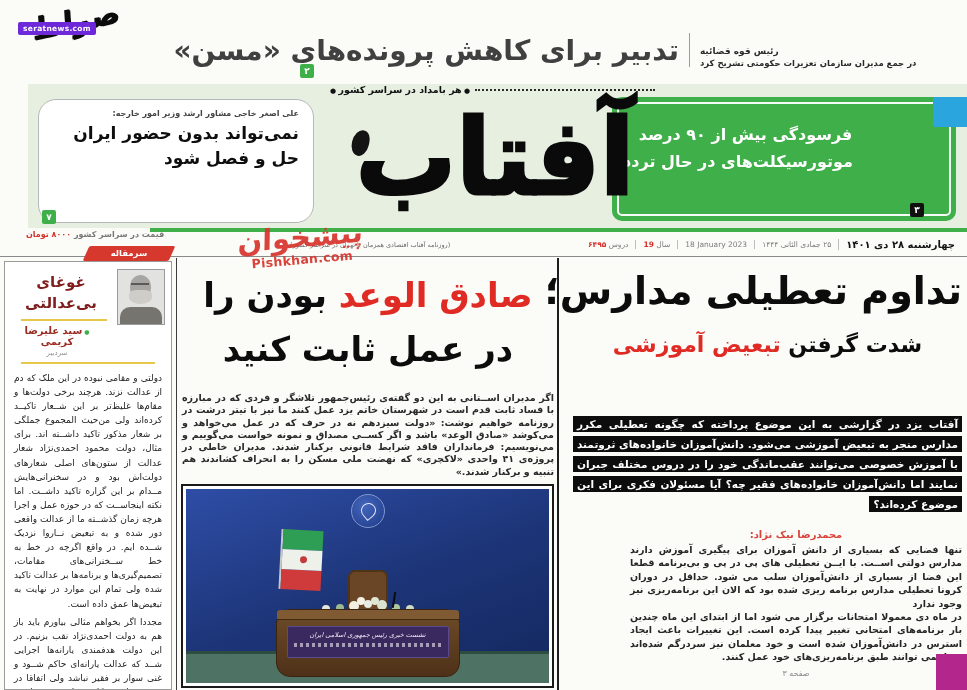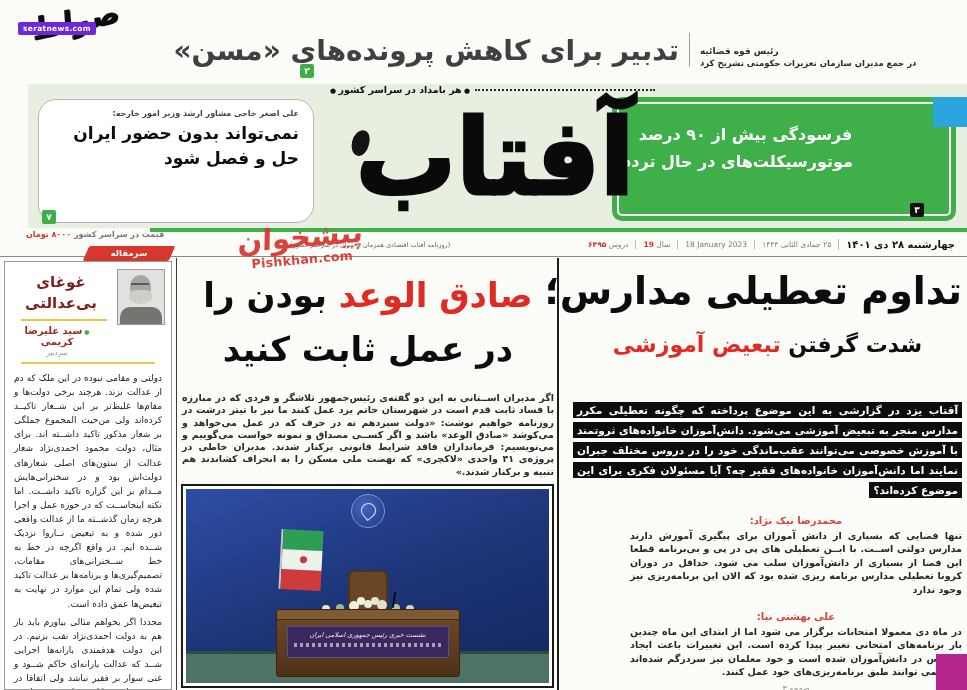--- a/index.html
+++ b/index.html
@@ -79,21 +79,21 @@
   .vdiv1{left:176px;top:258px;width:1px;height:432px;background:#3c3c3c;}
   .vdiv2{left:557px;top:258px;width:2px;height:432px;background:#1d1d1d;}
 
   
   .maincol{left:573px;top:266px;width:389px;}
   .m-h1{margin:0;font-size:38px;font-weight:900;line-height:50px;text-align:center;
         white-space:nowrap;color:#0c0c0c;}
   .m-h2{margin:8px 0 0;font-size:22px;font-weight:900;line-height:42px;text-align:center;
         white-space:nowrap;color:#0c0c0c;}
   .m-h2 .red{color:#e02b24;}
-  .m-lead{margin-top:34px;font-size:10.5px;font-weight:700;line-height:20px;
+  .m-lead{margin-top:48px;font-size:10.5px;font-weight:700;line-height:20px;
           text-align:justify;}
   .m-lead span{background:#0d0d0d;color:#fff;padding:2px 4px;
                -webkit-box-decoration-break:clone;box-decoration-break:clone;}
   .m-byline{margin:15px 0 3px 57px;font-size:10px;font-weight:900;color:#d6453c;text-align:center;}
   .m-para{margin:0 0 0 57px;font-size:9.5px;font-weight:700;line-height:13.4px;
           color:#262626;text-align:justify;}
   .m-pageref{margin-top:5px;margin-left:57px;font-size:8px;color:#8a8a8a;text-align:center;}
   .magsq{left:936px;top:654px;width:31px;height:36px;background:#b3268c;z-index:10;}
 
   
@@ -128,21 +128,21 @@
   .ph-chair{position:absolute;left:50%;top:42%;transform:translateX(-50%);
             width:36px;height:44px;background:#6a4627;border:2px solid #503416;
             border-radius:7px 7px 0 0;}
   .ph-flowers{position:absolute;left:50%;top:57%;transform:translateX(-50%);
               width:8px;height:8px;border-radius:50%;background:#e8ece2;
               box-shadow:-14px 2px 0 1px #f2efe0,14px 1px 0 1px #d9e2cf,-28px 4px 0 0 #9cb98f,
                          28px 4px 0 0 #aec7a0,-42px 5px 0 0 #e4e8da,42px 5px 0 0 #cfdcc4,
                          -7px -3px 0 0 #f6f3e4,7px -3px 0 0 #dfe6d2;}
   .ph-desk{position:absolute;left:50%;top:62%;transform:translateX(-50%);
            width:182px;height:66px;background:linear-gradient(#6f4c29,#4e3118);
-           border-radius:3px;border:1px solid #3a240f;}
+           border-radius:14px;border:1px solid #3a240f;}
   .ph-desk-top{height:9px;background:#7f5a33;border-bottom:1px solid #3f2a12;border-radius:3px 3px 0 0;}
   .ph-banner{margin:6px 10px 0;height:30px;background:#39295f;border:1px solid #5c4a8e;
              border-radius:2px;overflow:hidden;}
   .ph-banner-t{font-size:6.5px;color:#efe9f7;text-align:center;line-height:9px;
                padding-top:4px;font-style:italic;white-space:nowrap;}
   .ph-banner-sub{margin:3px 6px 0;height:4px;
                  background:repeating-linear-gradient(90deg,rgba(255,255,255,.55) 0 3px,transparent 3px 6px);}
   .ph-mic{position:absolute;left:57%;top:53%;width:2px;height:16px;background:#0d0d0d;
           transform:rotate(9deg);}
 
@@ -245,21 +245,20 @@
 
   <div class="abs vdiv1"></div>
   <div class="abs vdiv2"></div>
 
   <div class="abs maincol">
     <h2 class="m-h1">تداوم تعطیلی مدارس؛</h2>
     <h2 class="m-h2"><span>شدت گرفتن </span><span class="red">تبعیض آموزشی</span></h2>
     <div class="m-lead"><span>آفتاب یزد در گزارشی به این موضوع پرداخته که چگونه تعطیلی مکرر مدارس منجر به تبعیض آموزشی می‌شود. دانش‌آموزان خانواده‌های ثروتمند با آموزش خصوصی می‌توانند عقب‌ماندگی خود را در دروس مختلف جبران نمایند اما دانش‌آموزان خانواده‌های فقیر چه؟ آیا مسئولان فکری برای این موضوع کرده‌اند؟</span></div>
     <div class="m-byline">محمدرضا نیک نژاد:</div>
     <p class="m-para">تنها فضایی که بسیاری از دانش آموزان برای پیگیری آموزش دارند مدارس دولتی اســت. با ایــن تعطیلی های پی در پی و بی‌برنامه قطعا این فضا از بسیاری از دانش‌آموزان سلب می شود. حداقل در دوران کرونا تعطیلی مدارس برنامه ریزی شده بود که الان این برنامه‌ریزی نیز وجود ندارد</p>
-    <div class="m-byline">علی بهشتی نیا:</div>
     <p class="m-para">در ماه دی معمولا امتحانات برگزار می شود اما از ابتدای این ماه چندین بار برنامه‌های امتحانی تغییر پیدا کرده است. این تغییرات باعث ایجاد استرس در دانش‌آموزان شده است و خود معلمان نیز سردرگم شده‌اند زیرا نمی توانند طبق برنامه‌ریزی‌های خود عمل کنند.</p>
     <div class="m-pageref">صفحه ۳</div>
   </div>
   <div class="abs magsq"></div>
 
   <div class="abs centercol">
     <h2 class="c-h1"><span class="red">صادق الوعد</span><span> بودن را</span></h2>
     <h2 class="c-h2">در عمل ثابت کنید</h2>
     <p class="c-body">اگر مدیران اســتانی به این دو گفته‌ی رئیس‌جمهور تلاشگر و فردی که در مبارزه با فساد ثابت قدم است در شهرستان خاتم یزد عمل کنند ما نیز با تیتر درشت در روزنامه خواهیم نوشت: «دولت سیزدهم نه در حرف که در عمل می‌خواهد و می‌کوشد «صادق الوعد» باشد و اگر کســی مصداق و نمونه خواست می‌گوییم و می‌نویسیم: فرمانداران فاقد شرایط قانونی برکنار شدند. مدیران خاطی در پروژه‌ی ۴۱ واحدی «لاکچری» که نهضت ملی مسکن را به انحراف کشاندند هم تنبیه و برکنار شدند.»</p>
     <div class="c-pageref">صفحه ۷</div>

